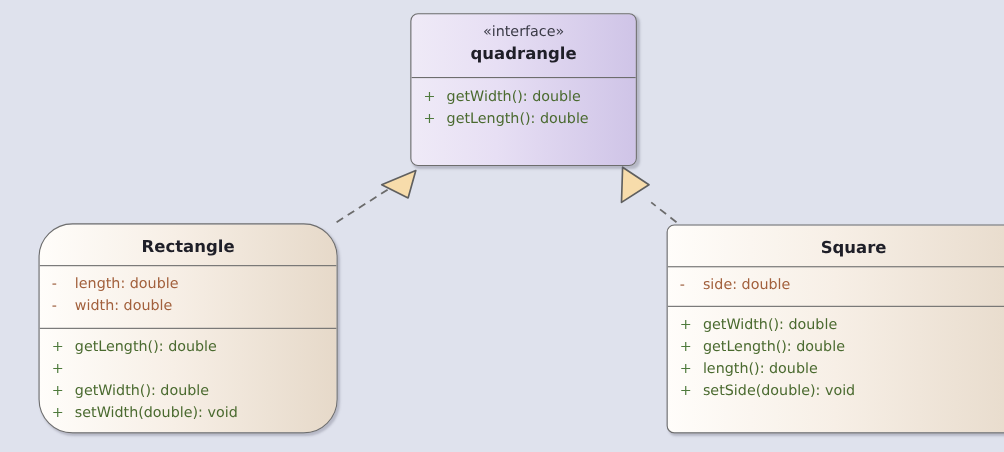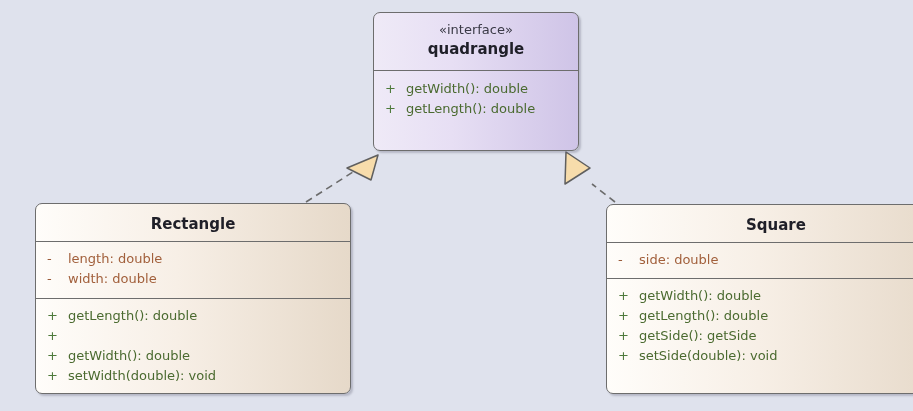--- a/index.html
+++ b/index.html
@@ -94,21 +94,21 @@
   .op .mname  { color: #4a6a2f; }
 
   
   #iface-quadrangle {
     left: 373px; top: 12px; width: 206px; height: 139px;
   }
   #iface-quadrangle .hdr { height: 57px; padding-top: 7px; }
   #iface-quadrangle .ops { height: 80px; padding-top: 8px; }
 
   #class-rectangle {
-    left: 35px; top: 203px; width: 316px; height: 191px;
+    left: 35px; top: 203px; width: 272px; height: 191px; border-radius: 31px;
   }
   #class-rectangle .hdr   { height: 37px; padding-top: 10px; }
   #class-rectangle .attrs { height: 57px; padding-top: 7px; }
   #class-rectangle .ops   { height: 95px; padding-top: 7px; }
 
   #class-square {
     left: 606px; top: 204px; width: 340px; height: 190px;
   }
   #class-square .hdr   { height: 37px; padding-top: 10px; }
   #class-square .attrs { height: 36px; padding-top: 7px; }
@@ -206,21 +206,21 @@
       <div class="member op">
         <span class="vis">+</span>
         <span class="mname">getWidth(): double</span>
       </div>
       <div class="member op">
         <span class="vis">+</span>
         <span class="mname">getLength(): double</span>
       </div>
       <div class="member op">
         <span class="vis">+</span>
-        <span class="mname">getSide(): getSide</span>
+        <span class="mname">length(): double</span>
       </div>
       <div class="member op">
         <span class="vis">+</span>
         <span class="mname">setSide(double): void</span>
       </div>
     </div>
   </div>
 
 </div>
 

